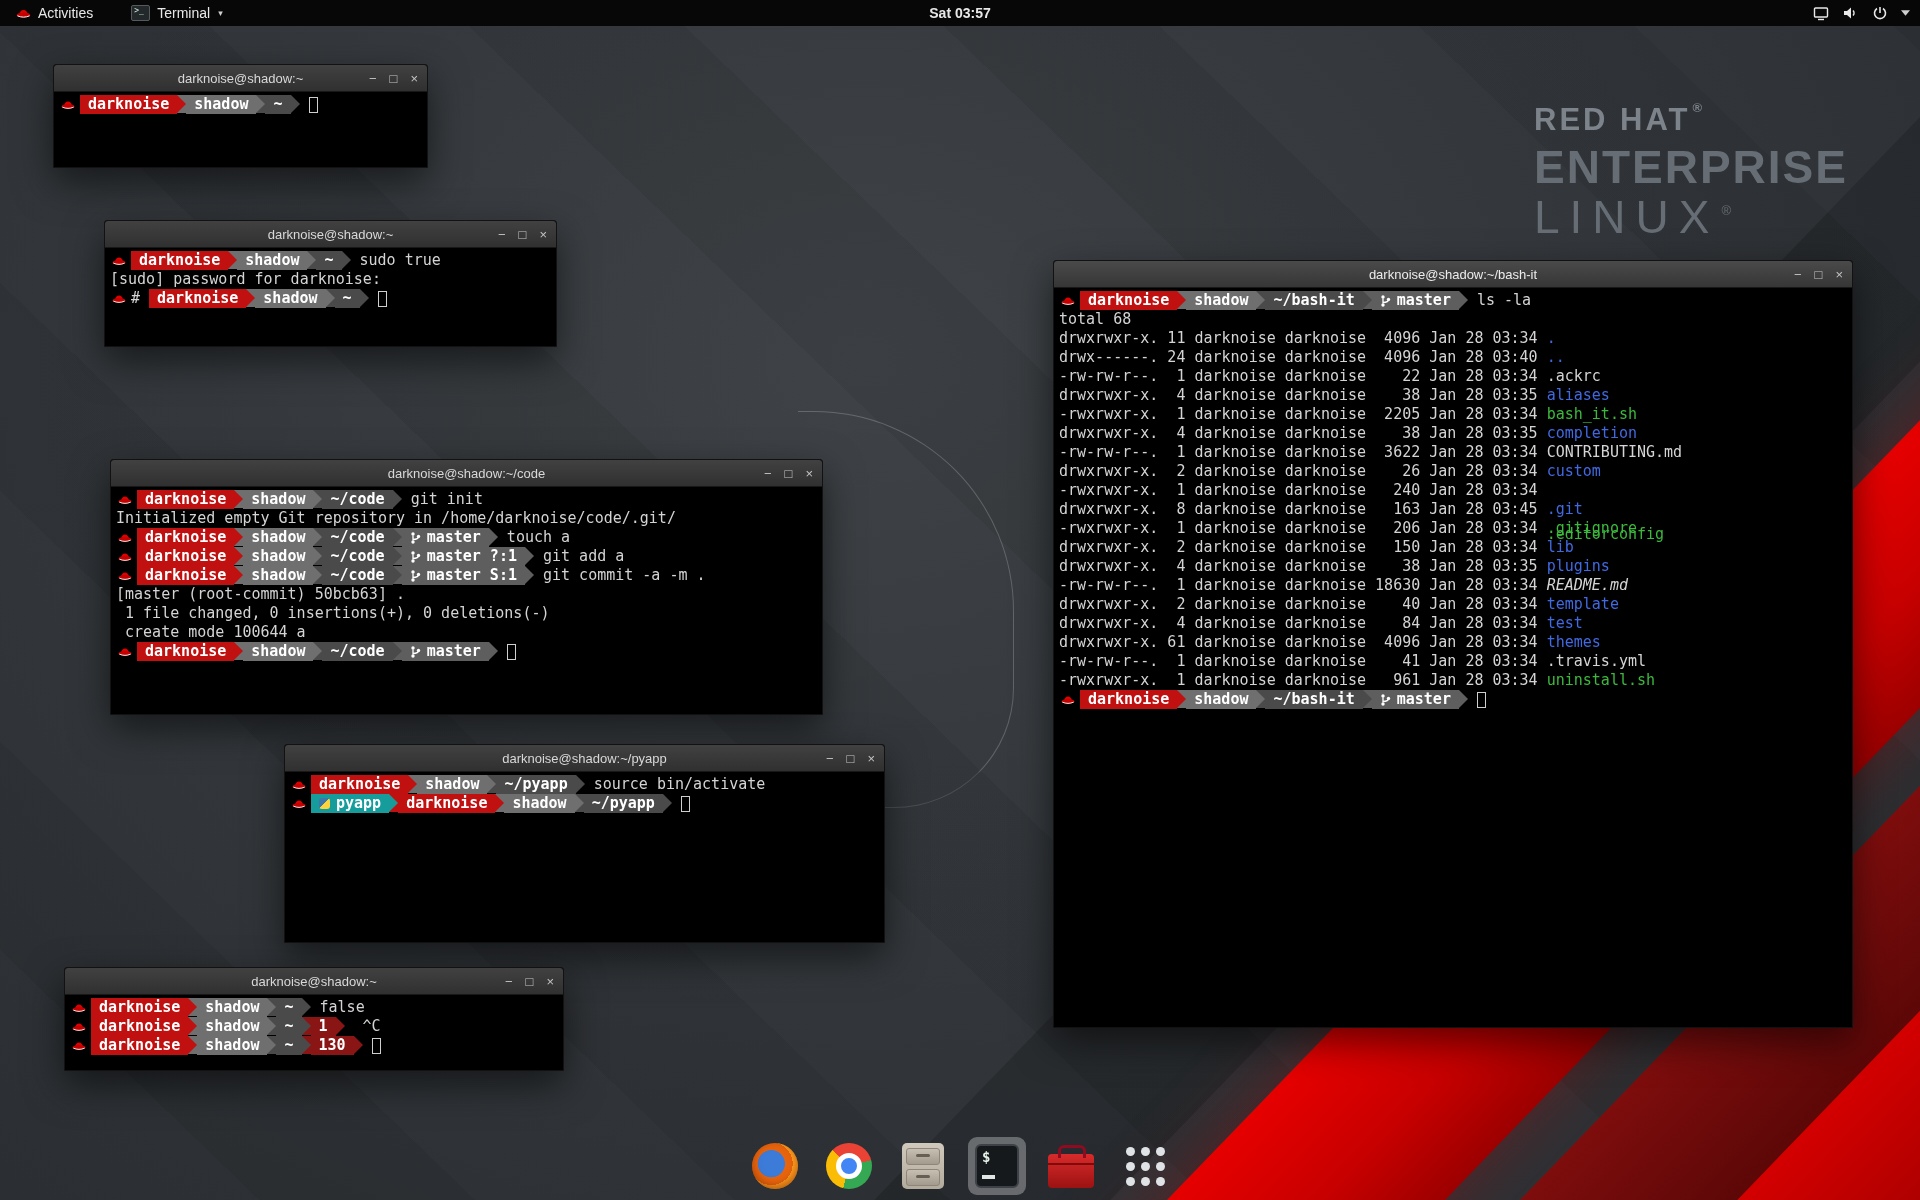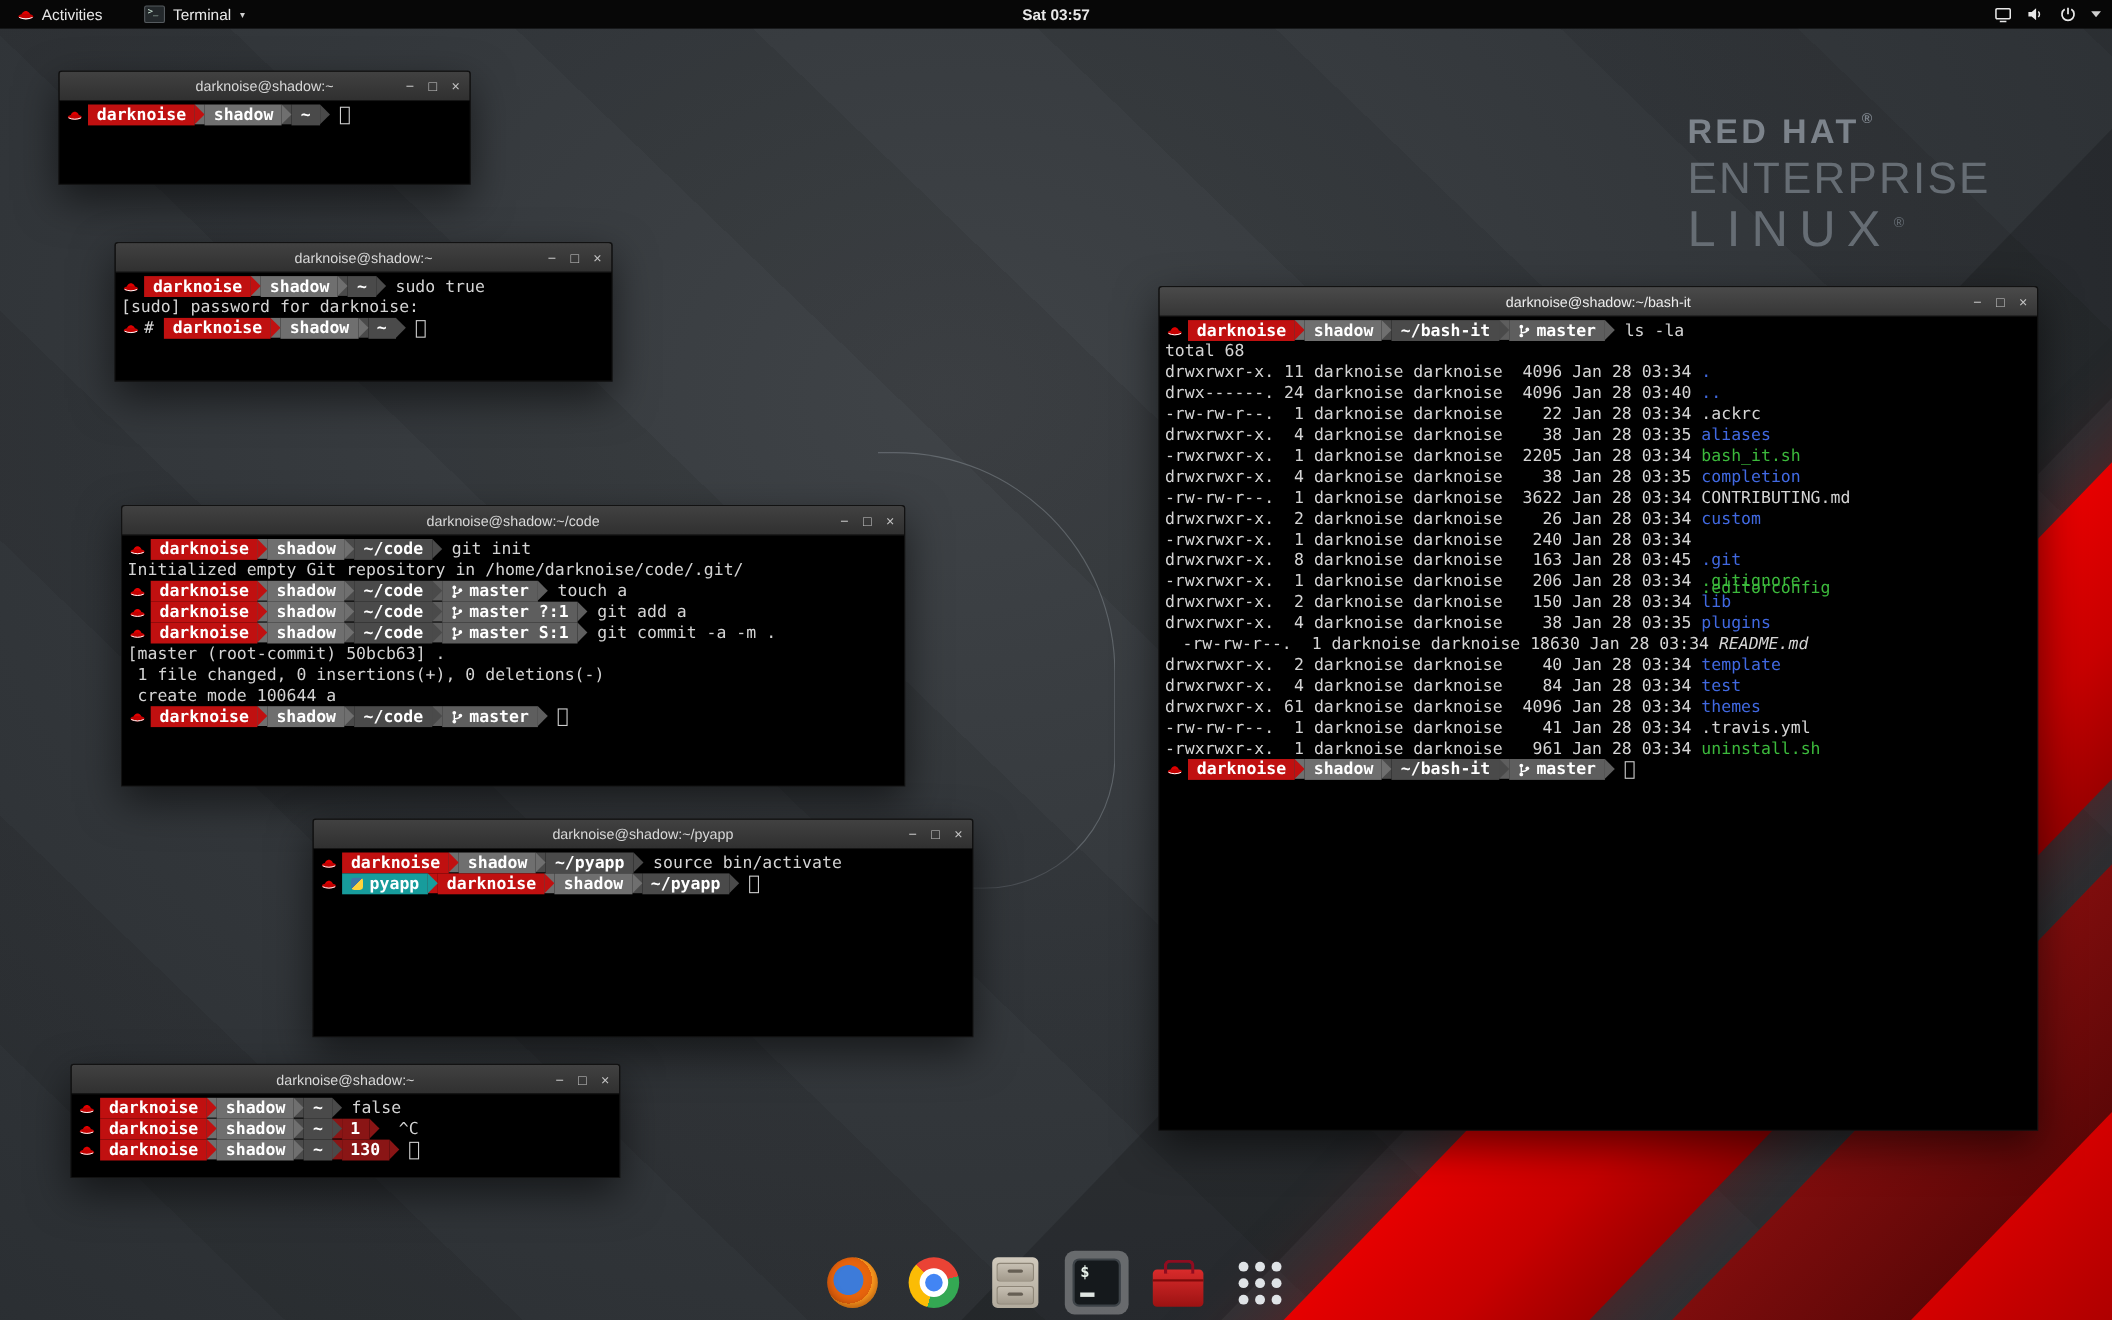--- a/index.html
+++ b/index.html
@@ -22,21 +22,21 @@
     background:linear-gradient(180deg,#7e0d0d,#5c0707);}
   .ribbon-corner{width:1200px;height:240px;left:1308px;top:1076px;transform:rotate(-46deg);
     background:linear-gradient(180deg,#d40000,#8f0000);}
   .circuit{position:absolute;left:798px;top:411px;width:215px;height:395px;
     border-top:1.5px solid rgba(205,215,225,.26);
     border-right:1.5px solid rgba(205,215,225,.26);
     border-bottom:1.5px solid rgba(205,215,225,.16);
     border-top-right-radius:200px;border-bottom-right-radius:120px;}
   .brand{position:absolute;left:1534px;top:100px;color:#6a7178;text-align:left;}
   .brand-l1{font-size:31px;font-weight:bold;letter-spacing:3px;color:#7c838b;}
-  .brand-l2{font-size:40px;font-weight:400;letter-spacing:2px;color:#666d74;margin-top:2px;}
+  .brand-l2{font-size:46px;font-weight:700;letter-spacing:2px;color:#666d74;margin-top:2px;}
   .brand-l3{font-size:46px;font-weight:400;letter-spacing:10px;color:#666d74;margin-top:-4px;}
   .brand sup{font-size:13px;vertical-align:18px;margin-left:2px;}
   
   .topbar{position:absolute;top:0;left:0;right:0;height:26px;background:#070707;z-index:500;
     display:flex;align-items:center;color:#e8e8e8;font-size:14px;}
   .tb-left{display:flex;align-items:center;gap:26px;padding-left:10px;}
   .tb-activities,.tb-appmenu{display:flex;align-items:center;gap:7px;height:26px;padding:16px 6px;cursor:default;}
   .fedora{display:flex;align-items:center;}
   .mini-term{width:17px;height:14px;background:#23282b;border:1px solid #555a5e;border-radius:2px;position:relative;}
   .mini-term::after{content:">_";position:absolute;left:2px;top:0px;font-size:8px;color:#cfe8d8;font-family:"DejaVu Sans Mono",monospace;}
@@ -329,21 +329,21 @@
         <div class="tline"><span class="ttext" style="color: rgb(212, 212, 212);">drwxrwxr-x.  4 darknoise darknoise    38 Jan 28 03:35 </span><span class="ttext" style="color: rgb(65, 105, 225);">aliases</span></div>
         <div class="tline"><span class="ttext" style="color: rgb(212, 212, 212);">-rwxrwxr-x.  1 darknoise darknoise  2205 Jan 28 03:34 </span><span class="ttext" style="color: rgb(60, 185, 60);">bash_it.sh</span></div>
         <div class="tline"><span class="ttext" style="color: rgb(212, 212, 212);">drwxrwxr-x.  4 darknoise darknoise    38 Jan 28 03:35 </span><span class="ttext" style="color: rgb(65, 105, 225);">completion</span></div>
         <div class="tline"><span class="ttext" style="color: rgb(212, 212, 212);">-rw-rw-r--.  1 darknoise darknoise  3622 Jan 28 03:34 </span><span class="ttext" style="color: rgb(212, 212, 212);">CONTRIBUTING.md</span></div>
         <div class="tline"><span class="ttext" style="color: rgb(212, 212, 212);">drwxrwxr-x.  2 darknoise darknoise    26 Jan 28 03:34 </span><span class="ttext" style="color: rgb(65, 105, 225);">custom</span></div>
         <div class="tline"><span class="ttext" style="color: rgb(212, 212, 212);">-rwxrwxr-x.  1 darknoise darknoise   240 Jan 28 03:34 </span><span class="ttext" style="color: rgb(60, 185, 60); margin-top: 44px;">.editorconfig</span></div>
         <div class="tline"><span class="ttext" style="color: rgb(212, 212, 212);">drwxrwxr-x.  8 darknoise darknoise   163 Jan 28 03:45 </span><span class="ttext" style="color: rgb(65, 105, 225);">.git</span></div>
         <div class="tline"><span class="ttext" style="color: rgb(212, 212, 212);">-rwxrwxr-x.  1 darknoise darknoise   206 Jan 28 03:34 </span><span class="ttext" style="color: rgb(60, 185, 60);">.gitignore</span></div>
         <div class="tline"><span class="ttext" style="color: rgb(212, 212, 212);">drwxrwxr-x.  2 darknoise darknoise   150 Jan 28 03:34 </span><span class="ttext" style="color: rgb(65, 105, 225);">lib</span></div>
         <div class="tline"><span class="ttext" style="color: rgb(212, 212, 212);">drwxrwxr-x.  4 darknoise darknoise    38 Jan 28 03:35 </span><span class="ttext" style="color: rgb(65, 105, 225);">plugins</span></div>
-        <div class="tline"><span class="ttext" style="color: rgb(212, 212, 212); margin-left: 16px;">-rw-rw-r--.  1 darknoise darknoise 18630 Jan 28 03:34 </span><span class="ttext" style="color: rgb(212, 212, 212); font-style: italic;">README.md</span></div>
+        <div class="tline"><span class="ttext" style="color: rgb(212, 212, 212);">-rw-rw-r--.  1 darknoise darknoise 18630 Jan 28 03:34 </span><span class="ttext" style="color: rgb(212, 212, 212); font-style: italic;">README.md</span></div>
         <div class="tline"><span class="ttext" style="color: rgb(212, 212, 212);">drwxrwxr-x.  2 darknoise darknoise    40 Jan 28 03:34 </span><span class="ttext" style="color: rgb(65, 105, 225);">template</span></div>
         <div class="tline"><span class="ttext" style="color: rgb(212, 212, 212);">drwxrwxr-x.  4 darknoise darknoise    84 Jan 28 03:34 </span><span class="ttext" style="color: rgb(65, 105, 225);">test</span></div>
         <div class="tline"><span class="ttext" style="color: rgb(212, 212, 212);">drwxrwxr-x. 61 darknoise darknoise  4096 Jan 28 03:34 </span><span class="ttext" style="color: rgb(65, 105, 225);">themes</span></div>
         <div class="tline"><span class="ttext" style="color: rgb(212, 212, 212);">-rw-rw-r--.  1 darknoise darknoise    41 Jan 28 03:34 </span><span class="ttext" style="color: rgb(212, 212, 212);">.travis.yml</span></div>
         <div class="tline"><span class="ttext" style="color: rgb(212, 212, 212);">-rwxrwxr-x.  1 darknoise darknoise   961 Jan 28 03:34 </span><span class="ttext" style="color: rgb(60, 185, 60);">uninstall.sh</span></div>
         <div class="tline"><span class="ticon"><svg width="14" height="11" viewBox="0 0 14 11">
               <path d="M3.2 6.8C3.2 4.6 4.9 2.6 7 2.6s3.8 2 3.8 4.2z" fill="#e00000"></path>
               <ellipse cx="7" cy="7.4" rx="6.4" ry="2.4" fill="#c40000"></ellipse>
               <path d="M1.3 8.1c3.8 1.7 7.6 1.7 11.4 0" stroke="#fff" stroke-width=".9" fill="none"></path>
             </svg></span><span class="seg" style="background: rgb(192, 16, 16);"><span>darknoise</span></span><span class="parrow" style="border-left-color: rgb(192, 16, 16); background: rgb(111, 111, 111);"></span><span class="seg" style="background: rgb(111, 111, 111);"><span>shadow</span></span><span class="parrow" style="border-left-color: rgb(111, 111, 111); background: rgb(74, 74, 74);"></span><span class="seg" style="background: rgb(74, 74, 74);"><span>~/bash-it</span></span><span class="parrow" style="border-left-color: rgb(74, 74, 74); background: rgb(94, 94, 94);"></span><span class="seg" style="background: rgb(94, 94, 94);"><span class="segicon"><svg width="11" height="14" viewBox="0 0 11 14">

